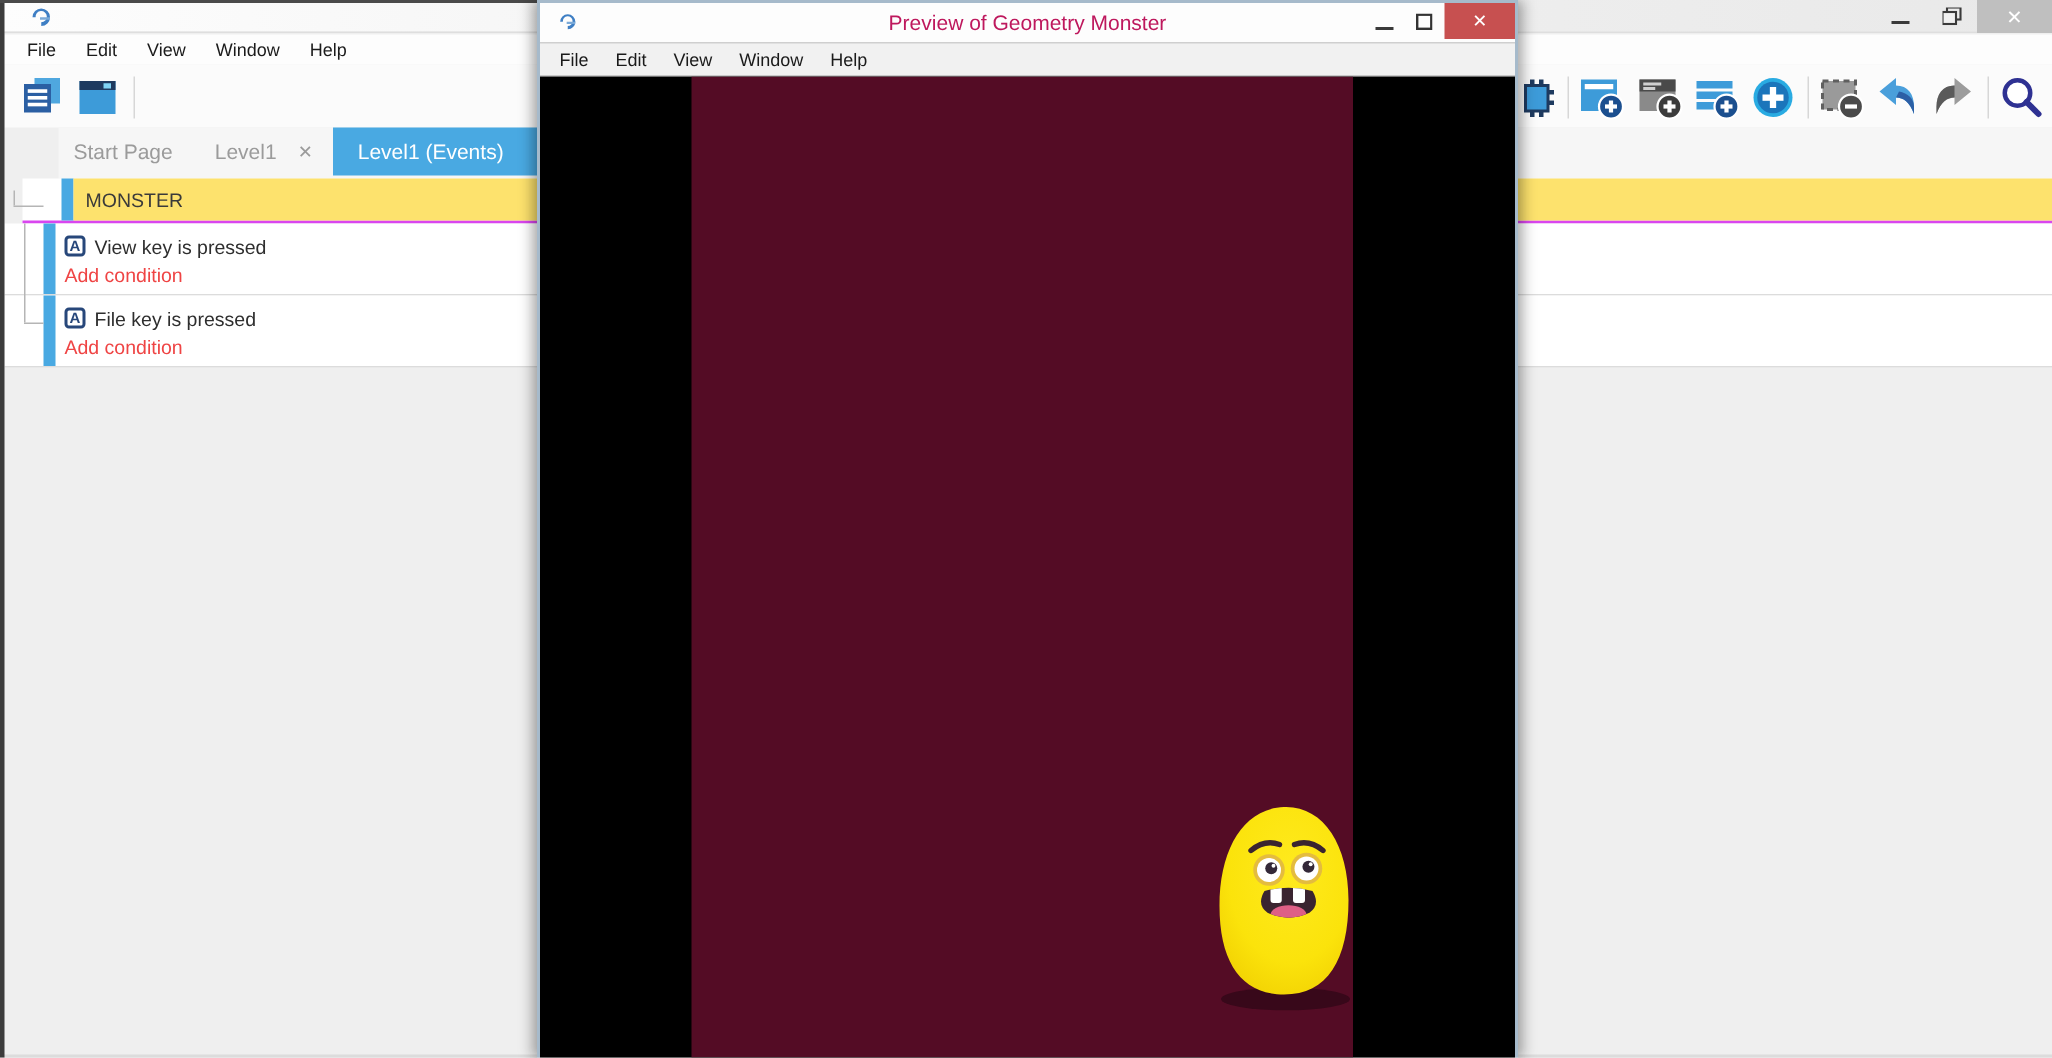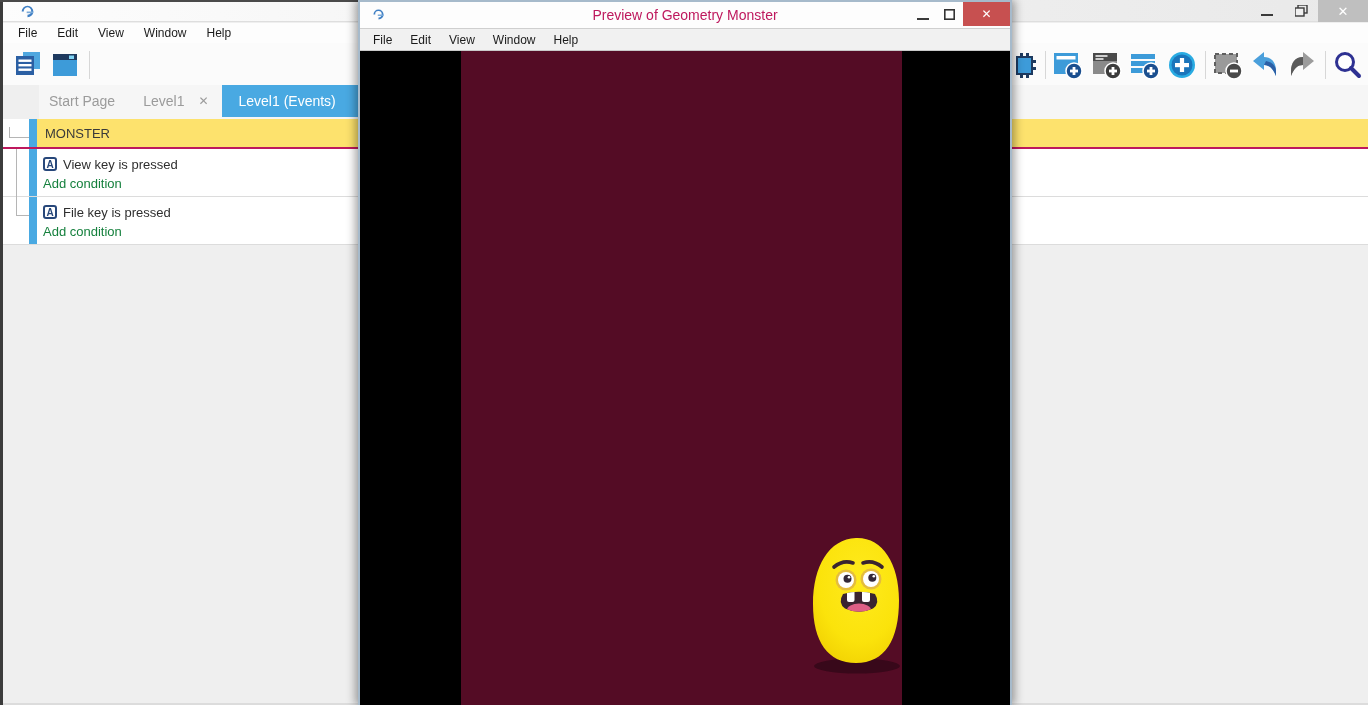--- a/index.html
+++ b/index.html
@@ -33,28 +33,28 @@
     display:flex; align-items:flex-start;margin-left:36px; }
   .tab { height:32px; display:flex; align-items:center; font-size:14px; color:#9b9b9b; padding:0 14px; gap:14px; }
   .tab .tab-x { font-size:12px; color:#9b9b9b; }
   .tab.active { background:#49a9e2; color:#fff; padding:0 16px;gap:44px; }
   .tab.active .tab-x { color:#fff; }
 
   
   .events-sheet { position:absolute; left:3px; top:119px; right:0; }
   .ev-row { position:relative; background:#fff; }
   .ev-bar { position:absolute; left:26px; top:0; bottom:0; width:8px; background:#49a9e2; }
-  .comment-row { height:30px; border-bottom:2px solid #be185d; }
+  .comment-row { height:30px; border-bottom:2px solid #d946ef;margin-left:12px; }
   .comment-fill { position:absolute; left:34px; right:0; top:0; bottom:0; background:#fde26d;
     display:flex; align-items:center; padding-left:8px; font-size:13px; color:#3a3a3a; }
   .event-row { border-bottom:1px solid #dcdcdc; padding:5px 0 4px 40px; }
   .cond-line { display:flex; align-items:center; gap:6px; height:20px; font-size:13px; color:#2e2e2e; }
   .key-icon { display:inline-flex; align-items:center; justify-content:center; width:14px; height:14px;
     border:2px solid #27477a; border-radius:3px; background:#fff; font-size:10px; font-weight:bold; color:#27477a; }
-  .add-line { height:18px; display:flex; align-items:center; font-size:13px; color:#15803d; }
+  .add-line { height:18px; display:flex; align-items:center; font-size:13px; color:#ef4444; }
   .tree-line { position:absolute; z-index:1; }
 
   
   .preview-window { position:absolute; left:358px; top:0; width:654px; height:705px; z-index:10;
     background:#fdfdfd; border:2px solid #a6bacb; border-bottom:none;
     box-shadow:-4px 0 8px rgba(0,0,0,.28), 4px 0 8px rgba(0,0,0,.28);
     display:flex; flex-direction:column; }
   .pv-titlebar { position:relative; height:26px; background:#fdfdfd; flex:0 0 auto; }
   .pv-logo { position:absolute; left:11px; top:6px; width:15px; height:13px; }
   .pv-title { position:absolute; left:0; right:0; top:0; height:26px; display:flex; align-items:center;

